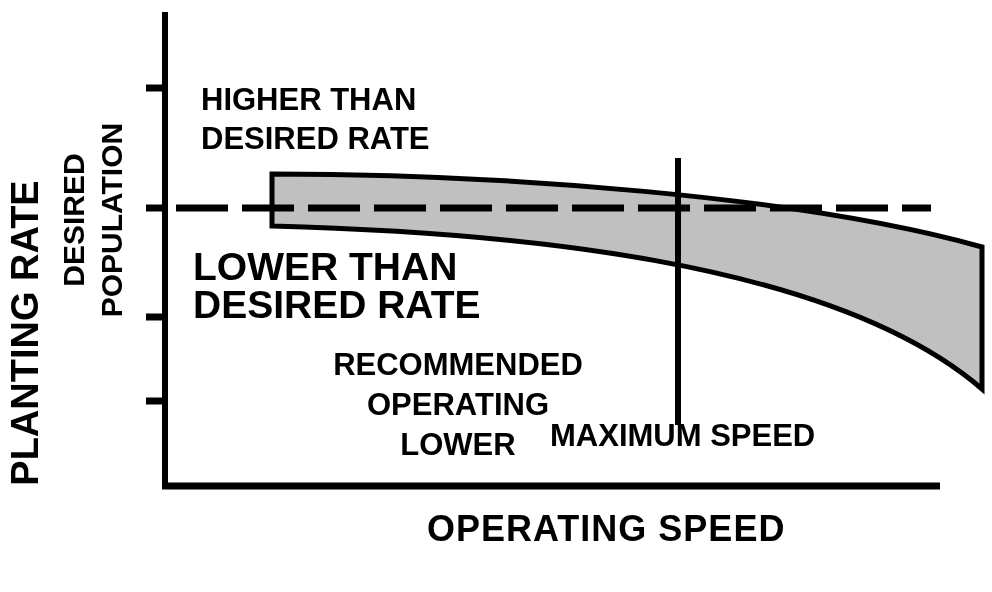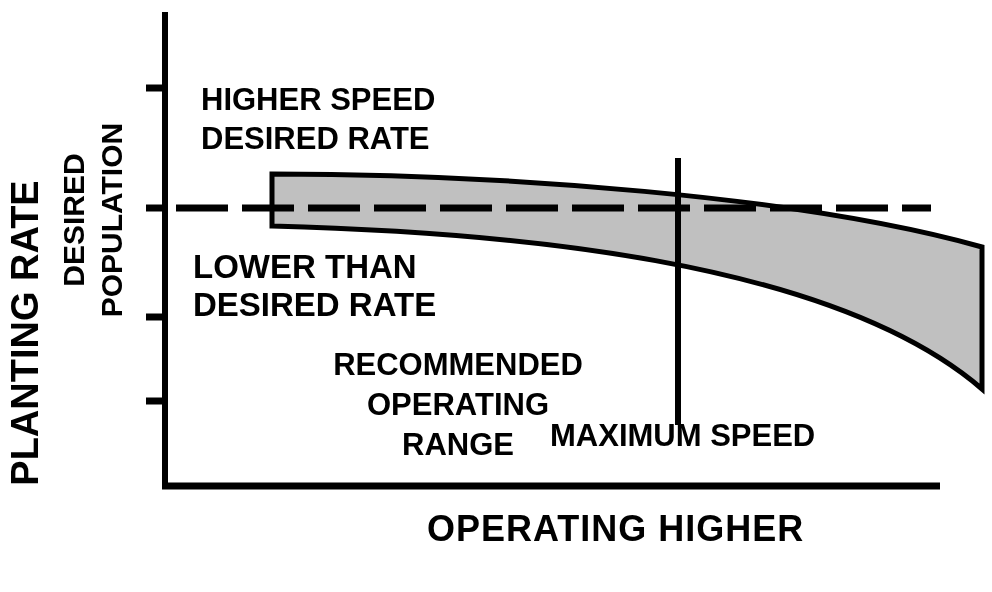--- a/index.html
+++ b/index.html
@@ -8,21 +8,21 @@
     font-family:"Liberation Sans","DejaVu Sans",sans-serif;color:#000;
     overflow:hidden;
   }
   .stage{position:absolute;left:0;top:0;width:992px;height:592px;}
   .stage svg{position:absolute;left:0;top:0;}
   .lbl{
     position:absolute;font-weight:bold;white-space:pre-line;
     -webkit-font-smoothing:none;
   }
   .lbl-higher{left:201px;top:80px;font-size:31px;line-height:39px;}
-  .lbl-lower{left:193px;top:248px;font-size:33px;line-height:38px;}
+  .lbl-lower{left:193px;top:248px;font-size:39px;line-height:38px;}
   .lbl-recommended{left:322px;top:345px;width:272px;font-size:31px;line-height:40px;text-align:center;}
   .lbl-maxspeed{left:550px;top:418px;font-size:31px;}
   .lbl-xaxis{left:427px;top:508px;font-size:36px;letter-spacing:1px;}
   .lbl-yaxis{
     left:-145px;top:313px;width:340px;height:40px;font-size:38px;line-height:40px;
     text-align:center;transform:rotate(-90deg);transform-origin:center center;
   }
   .lbl-ypop{
     left:-17px;top:182px;width:220px;height:76px;font-size:30px;line-height:38px;
     text-align:center;transform:rotate(-90deg);transform-origin:center center;
@@ -40,22 +40,22 @@
       <line x1="162" y1="486" x2="940" y2="486" stroke="#000000" stroke-width="7"></line>
       <line x1="146" y1="88" x2="165" y2="88" stroke="#000000" stroke-width="7"></line>
       <line x1="146" y1="208" x2="165" y2="208" stroke="#000000" stroke-width="7"></line>
       <line x1="146" y1="317" x2="165" y2="317" stroke="#000000" stroke-width="7"></line>
       <line x1="146" y1="401" x2="165" y2="401" stroke="#000000" stroke-width="7"></line>
     </svg>
 
   <div class="lbl lbl-yaxis">PLANTING RATE</div>
   <div class="lbl lbl-ypop">DESIRED
 POPULATION</div>
-  <div class="lbl lbl-higher">HIGHER SPEED
+  <div class="lbl lbl-higher">HIGHER THAN
 DESIRED RATE</div>
   <div class="lbl lbl-lower">LOWER THAN
 DESIRED RATE</div>
   <div class="lbl lbl-recommended">RECOMMENDED
 OPERATING
-RANGE</div>
+LOWER</div>
   <div class="lbl lbl-maxspeed">MAXIMUM SPEED</div>
-  <div class="lbl lbl-xaxis">OPERATING HIGHER</div>
+  <div class="lbl lbl-xaxis">OPERATING SPEED</div>
 </div>
 
 </body></html>

